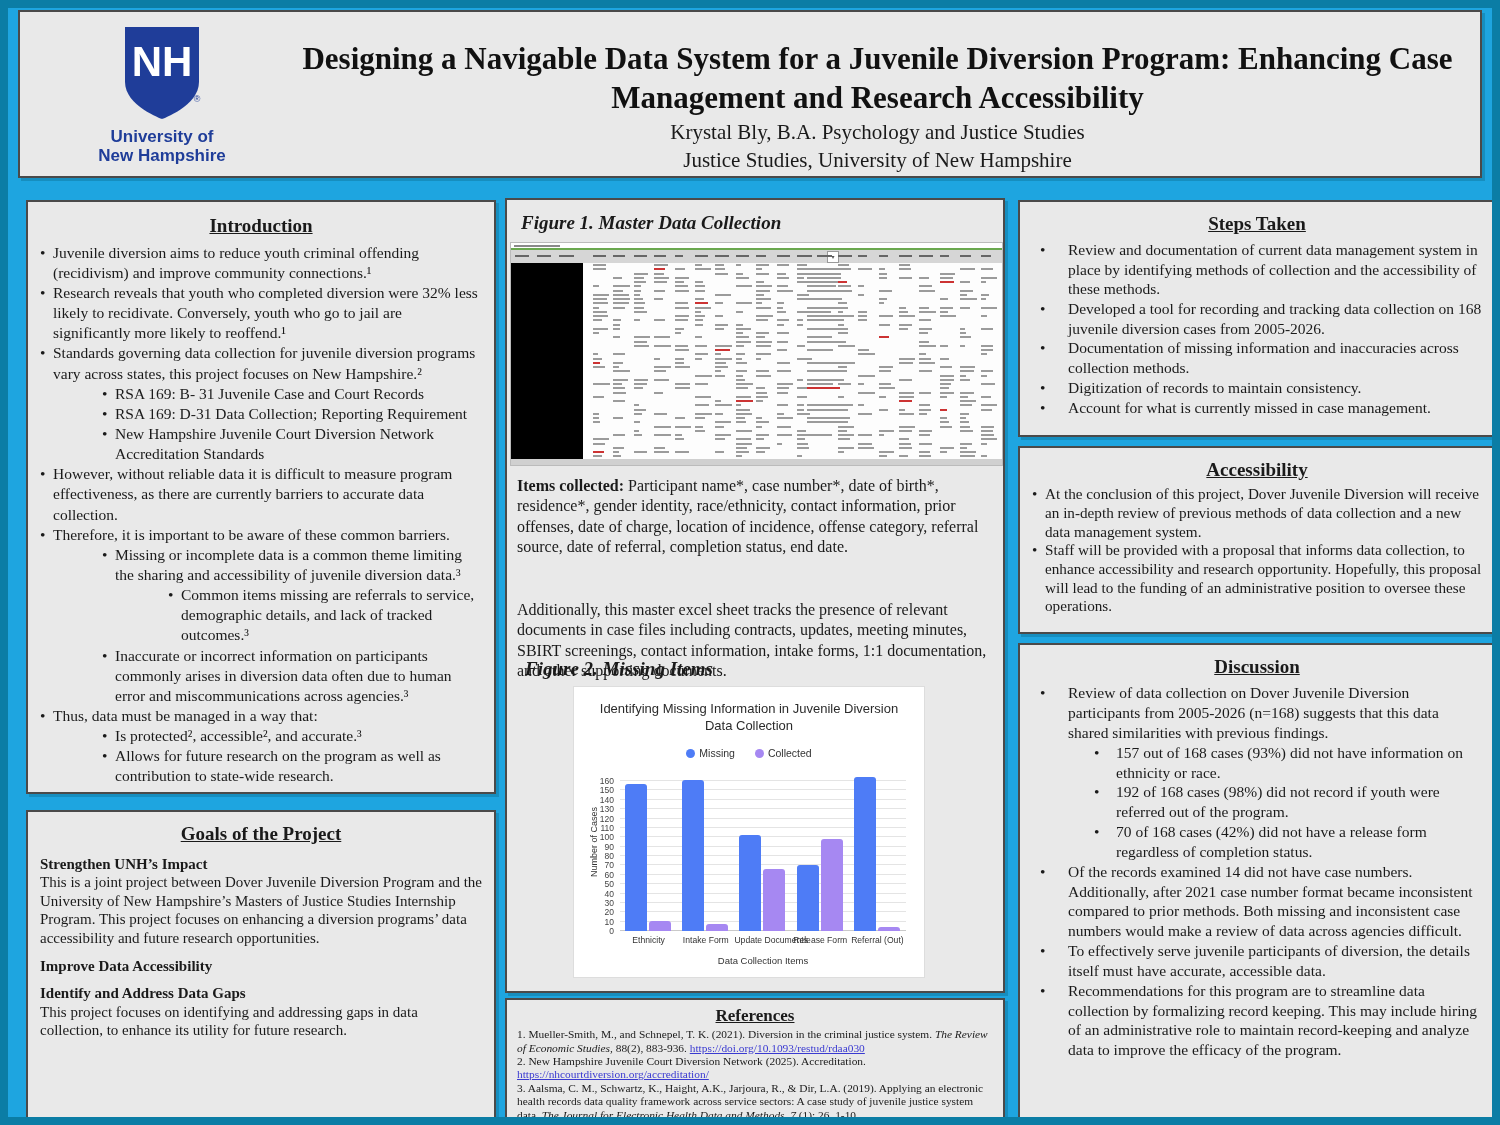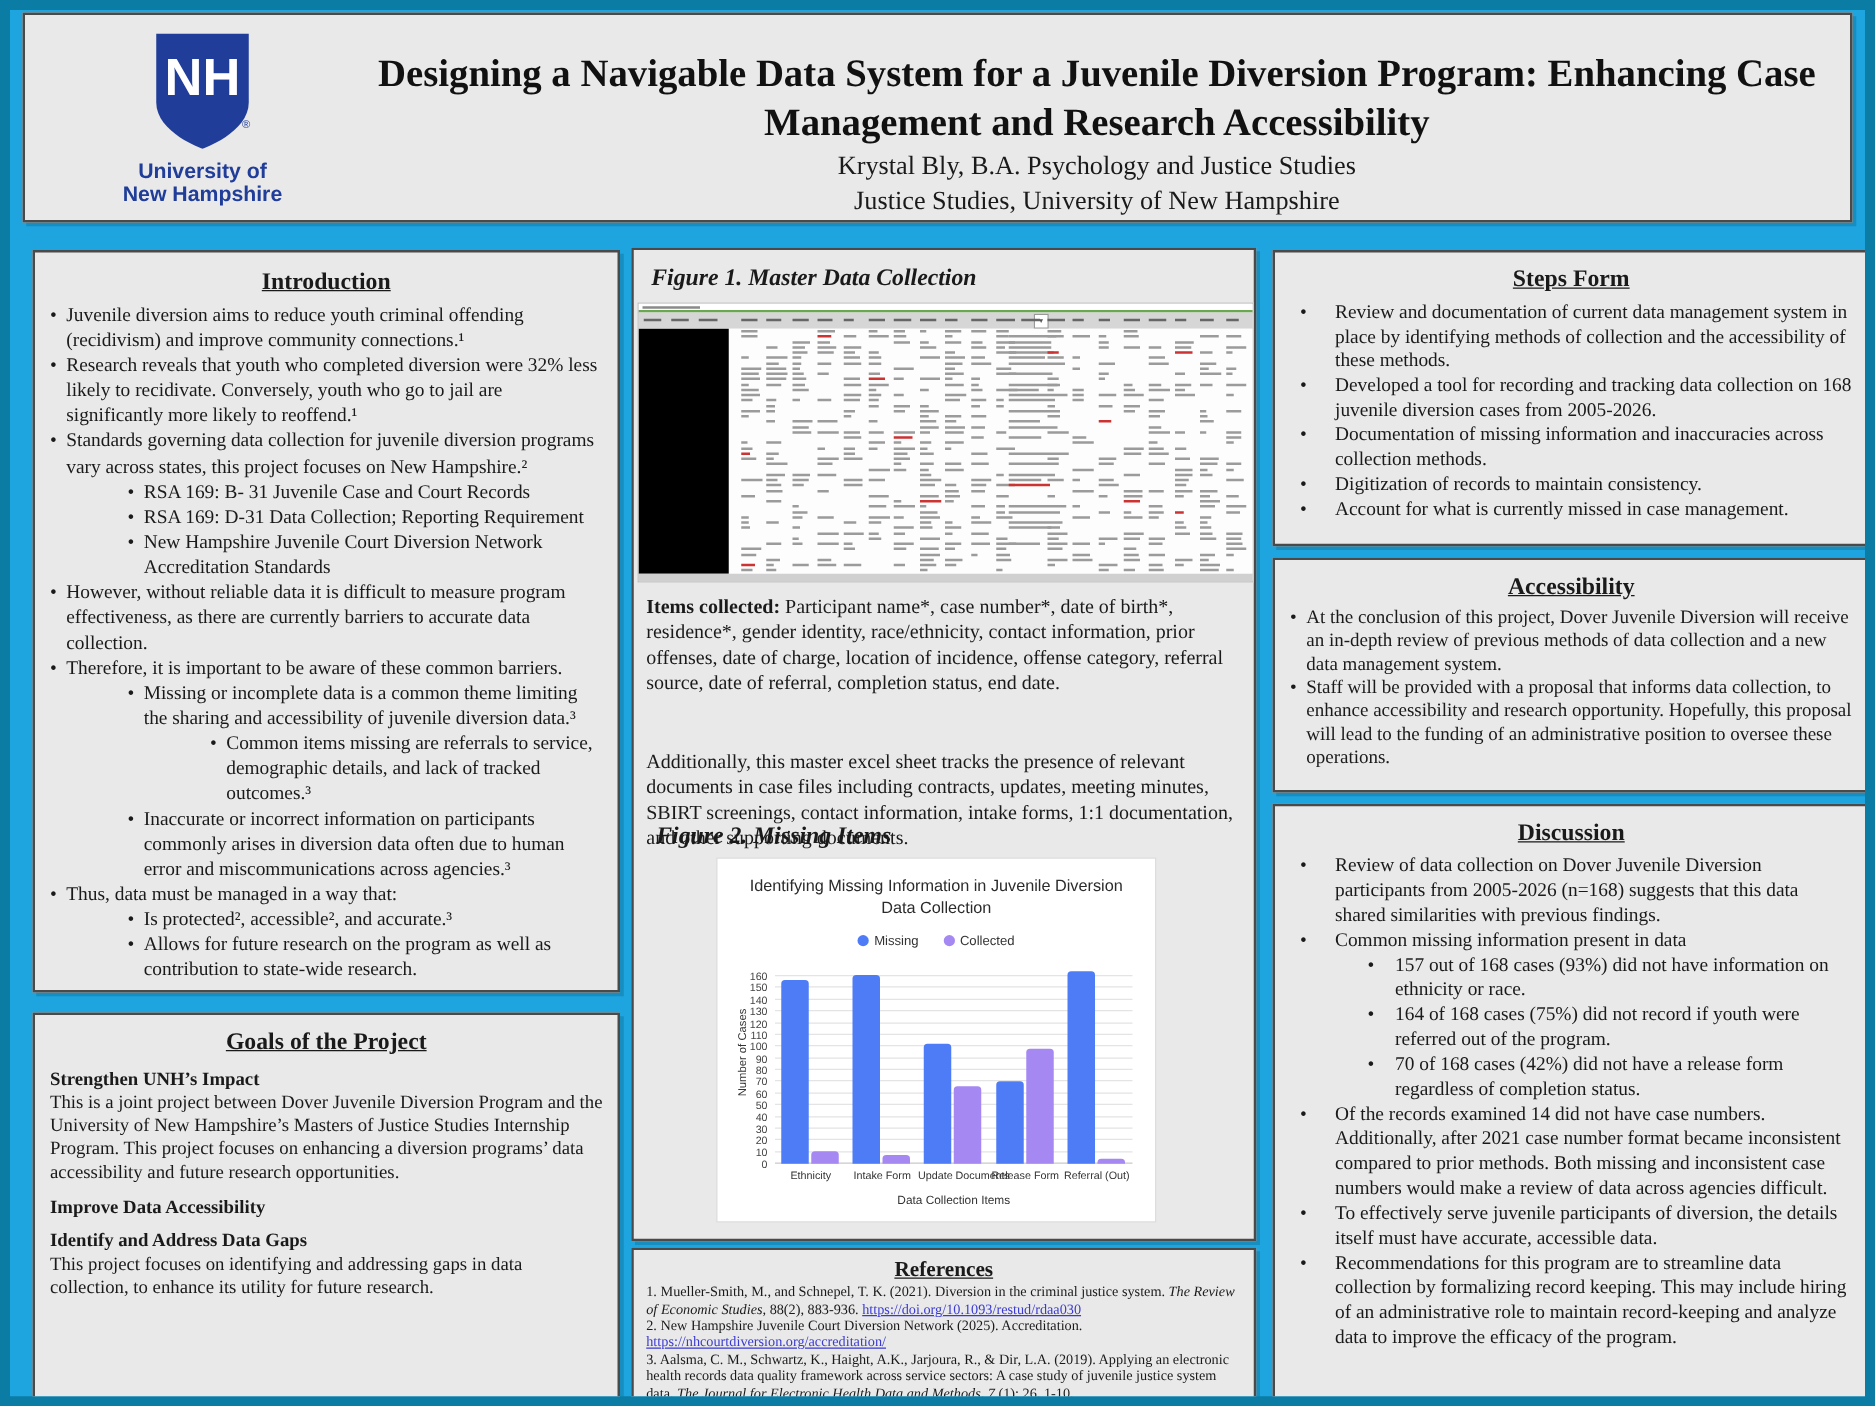--- a/index.html
+++ b/index.html
@@ -707,21 +707,21 @@
   <div class="panel refs">
     <div class="h">References</div>
     <div id="refs-list">
         <div><span>1. Mueller-Smith, M., and Schnepel, T. K. (2021). Diversion in the criminal justice system. </span><span style="font-style: italic;">The Review of Economic Studies,</span><span> 88(2), 883-936. </span><a href="#">https://doi.org/10.1093/restud/rdaa030</a></div>
         <div><span>2. New Hampshire Juvenile Court Diversion Network (2025). Accreditation. </span><a href="#">https://nhcourtdiversion.org/accreditation/</a></div>
         <div><span>3. Aalsma, C. M., Schwartz, K., Haight, A.K., Jarjoura, R., &amp; Dir, L.A. (2019). Applying an electronic health records data quality framework across service sectors: A case study of juvenile justice system data. </span><span style="font-style: italic;">The Journal for Electronic Health Data and Methods, 7</span><span> (1): 26, 1-10. </span><a href="#">https://doi.org/10.5534/egems.258</a></div>
       </div>
   </div>
 
   <div class="panel steps wide">
-    <div class="h">Steps Form</div>
+    <div class="h">Steps Taken</div>
     <div id="steps-list">
         <div class="li lv0">Review and documentation of current data management system in place by identifying methods of collection and the accessibility of these methods.</div>
         <div class="li lv0">Developed a tool for recording and tracking data collection on 168 juvenile diversion cases from 2005-2026.</div>
         <div class="li lv0">Documentation of missing information and inaccuracies across collection methods.</div>
         <div class="li lv0">Digitization of records to maintain consistency.</div>
         <div class="li lv0">Account for what is currently missed in case management.</div>
       </div>
   </div>
 
   <div class="panel deliv">
@@ -729,23 +729,22 @@
     <div id="deliv-list">
         <div class="li lv0">At the conclusion of this project, Dover Juvenile Diversion will receive an  in-depth review of previous methods of data collection and a new data management system.</div>
         <div class="li lv0">Staff will be provided with a proposal that informs data collection, to enhance accessibility and research opportunity. Hopefully, this proposal will lead to the funding of an administrative position to oversee these operations.</div>
       </div>
   </div>
 
   <div class="panel disc wide">
     <div class="h">Discussion</div>
     <div id="disc-list">
         <div class="li lv0">Review of data collection on Dover Juvenile Diversion participants from 2005-2026 (n=168) suggests that this data shared similarities with previous findings.</div>
-        <div class="li lv0">Common missing information present in data</div>
         <div class="li lv1">157 out of 168 cases (93%) did not have information on ethnicity or race.</div>
-        <div class="li lv1">164 of 168 cases (75%) did not record if youth were referred out of the program.</div>
+        <div class="li lv1">192 of 168 cases (98%) did not record if youth were referred out of the program.</div>
         <div class="li lv1">70 of 168 cases (42%) did not have a release form regardless of completion status.</div>
         <div class="li lv0">Of the records examined 14 did not have case numbers. Additionally, after 2021 case number format became inconsistent compared to prior methods. Both missing and inconsistent case numbers would make a review of data across agencies difficult.</div>
         <div class="li lv0">To effectively serve juvenile participants of diversion, the details itself must have accurate, accessible data.</div>
         <div class="li lv0">Recommendations for this program are to streamline data collection by formalizing record keeping. This may include hiring of an administrative role to maintain record-keeping and analyze data to improve the efficacy of the program.</div>
       </div>
   </div>
 
 </div>
 
 </body></html>

